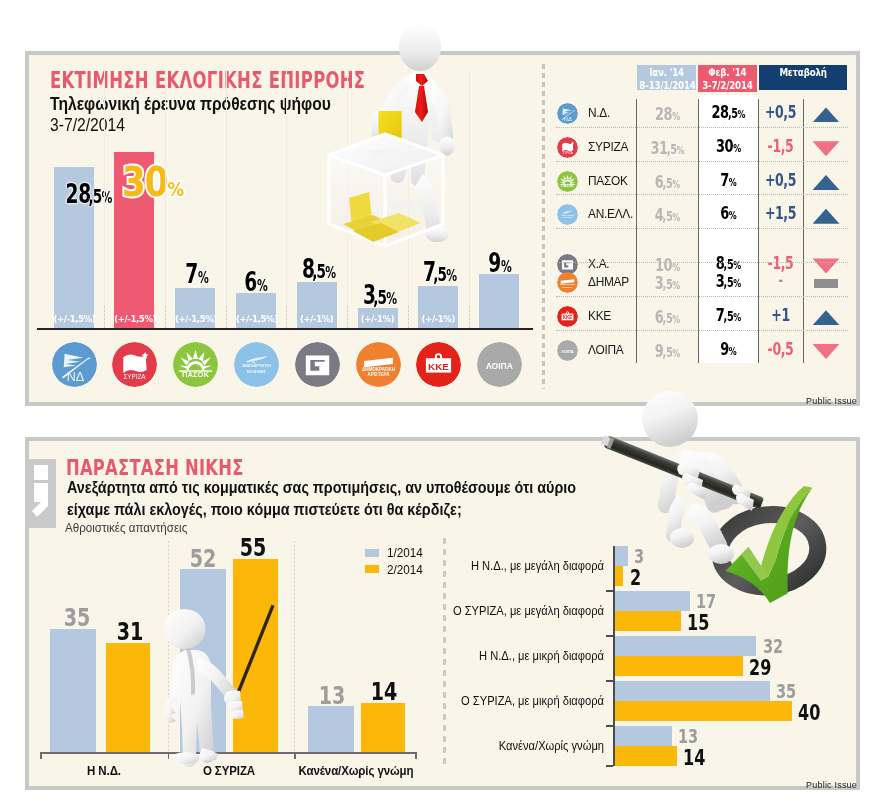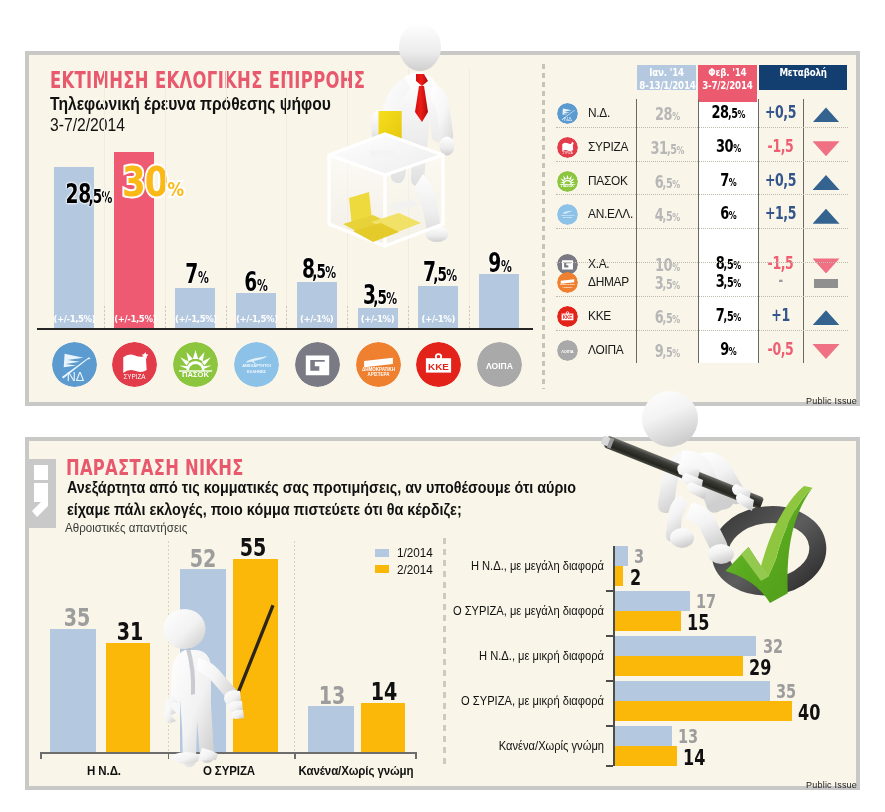--- a/index.html
+++ b/index.html
@@ -79,21 +79,21 @@
   .c2cat{position:absolute;transform:translateX(-50%) scaleX(.92);transform-origin:50% 0;
          font-size:12.5px;font-weight:bold;color:#111;white-space:nowrap;letter-spacing:-0.1px;}
   .hval{position:absolute;font-family:"DejaVu Sans Condensed","DejaVu Sans",sans-serif;
         font-weight:bold;font-size:19px;line-height:19px;transform:scaleX(.85);
         transform-origin:0 0;white-space:nowrap;}
   .hval.g{color:#9d9d9d;} .hval.b{color:#111;font-size:21px;}
   .hcat{position:absolute;text-align:right;font-size:13px;color:#111;white-space:nowrap;
         transform-origin:100% 0;}
   .c2-divider{position:absolute;left:414.3px;top:97.3px;width:3px;height:230px;
               background:repeating-linear-gradient(to bottom,#cfcabb 0 6px,transparent 6px 11px);}
-  #c2-legend{position:absolute;left:346px;top:107.6px;width:120px;height:40px;}
+  #c2-legend{position:absolute;left:336px;top:107.6px;width:120px;height:40px;}
   .lgrow{position:absolute;left:0;height:16.5px;}
   .lgsw{position:absolute;left:0;top:0;width:14px;height:8.1px;display:inline-block;}
   .lgtx{position:absolute;left:21.5px;top:-3.5px;font-size:13px;color:#111;white-space:nowrap;transform:scaleX(.9);transform-origin:0 0;}
 
   
   #c1-bars{position:absolute;left:0;top:0;width:520px;height:347px;}
   .axis1{position:absolute;left:8px;top:273px;width:496px;height:2px;background:#262626;}
   .logo-circ{position:absolute;width:45px;height:45px;border-radius:50%;overflow:hidden;}
   .logo-circ svg{display:block;width:100%;height:100%;}
   .vval .big{font-size:26px;font-weight:bold;letter-spacing:-0.5px;}
@@ -339,21 +339,21 @@
   <text x="50" y="61" font-family="Liberation Sans,sans-serif" font-size="19" font-weight="bold" fill="#fff" text-anchor="middle">ΛΟΙΠΑ</text>
  </svg>
           </div>
         </div>
       <div id="c1-table">
           <div style="position: absolute; left: 668.5px; top: 40px; width: 60px; height: 268.4px; background: rgb(255, 255, 255);"></div>
           <div class="thcell" style="left: 608.1px; top: 9.8px; width: 59.1px; height: 25.7px; background: rgb(180, 201, 224);">
             <div>Ιαν. '14</div>
             <div>8-13/1/2014</div>
           </div>
-          <div class="thcell" style="left: 669px; top: 9.8px; width: 58.8px; height: 37px; background: rgb(236, 90, 111);">
+          <div class="thcell" style="left: 669px; top: 9.8px; width: 58.8px; height: 27px; background: rgb(236, 90, 111);">
             <div>Φεβ. '14</div>
             <div>3-7/2/2014</div>
           </div>
           <div class="thcell" style="left: 729.8px; top: 9.8px; width: 88.2px; height: 25.7px; background: rgb(18, 63, 112);">
             <div>Μεταβολή</div>
           </div>
           <div style="position: absolute; left: 607.2px; top: 44px; width: 1px; height: 264.4px; background: rgb(106, 106, 98);"></div>
           <div style="position: absolute; left: 668.5px; top: 44px; width: 1px; height: 264.4px; background: rgb(106, 106, 98);"></div>
           <div style="position: absolute; left: 728.6px; top: 44px; width: 1px; height: 264.4px; background: rgb(106, 106, 98);"></div>
           <div style="position: absolute; left: 774px; top: 44px; width: 1px; height: 264.4px; background: rgb(106, 106, 98);"></div>

